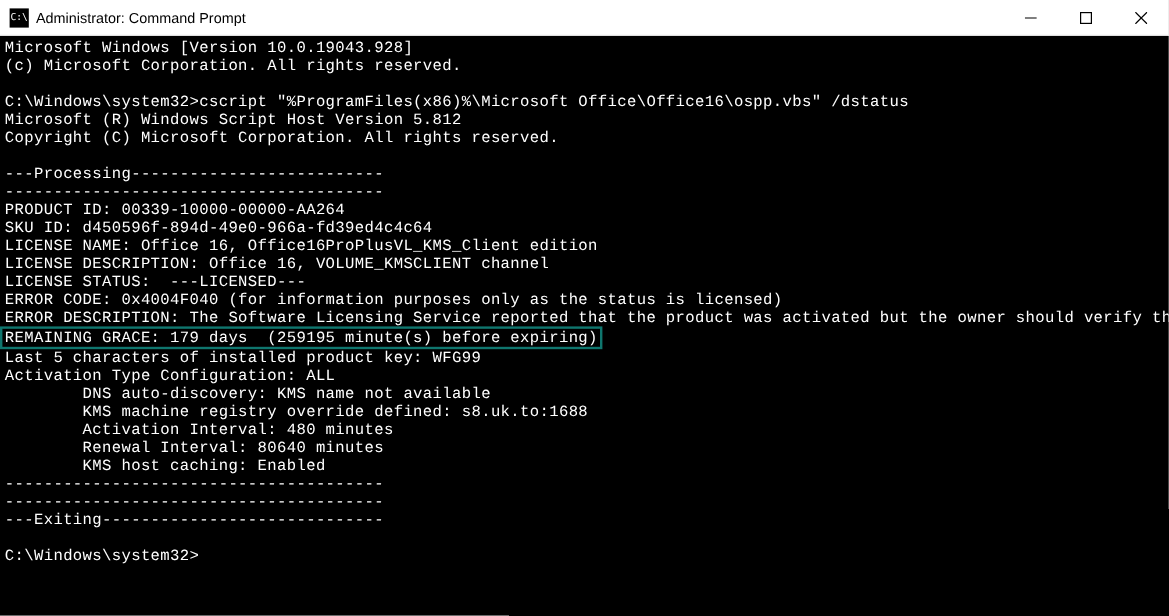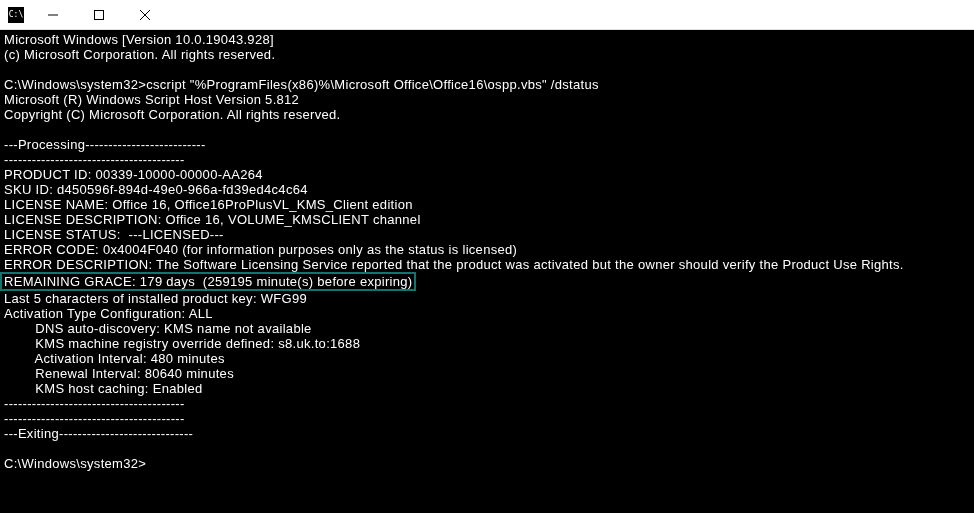--- a/index.html
+++ b/index.html
@@ -53,21 +53,21 @@
       color: #000;
       cursor: pointer;
     }
     .titlebar-btn svg {
       width: 10px;
       height: 10px;
     }
     .terminal {
       background: #000;
       color: #fff;
-      font-family: Liberation Sans, sans-serif;
+      font-family: Liberation Mono, monospace;
       font-size: 13px;
       line-height: 15px;
       padding: 2px 4px;
       height: calc(100% - 30px);
       white-space: pre;
       overflow: hidden;
       letter-spacing: 0.3px;
     }
     .terminal-line {
       white-space: pre;
@@ -77,20 +77,21 @@
       border: 2px solid #0f766e;
       padding: 0 2px;
       margin-left: -4px;
     }
   </style>
 </head>
 <body>
 
 <div class="titlebar">
   <div class="titlebar-icon">C:\</div>
+  <div class="titlebar-title">Administrator: Command Prompt</div>
   <div class="titlebar-controls">
     <div class="titlebar-btn">
       <svg viewBox="0 0 10 10">
           <line x1="0" y1="5" x2="10" y2="5" stroke="#000" stroke-width="1"></line>
         </svg>
     </div>
     <div class="titlebar-btn">
       <svg viewBox="0 0 10 10">
           <rect x="0.5" y="0.5" width="9" height="9" fill="none" stroke="#000" stroke-width="1"></rect>
         </svg>

